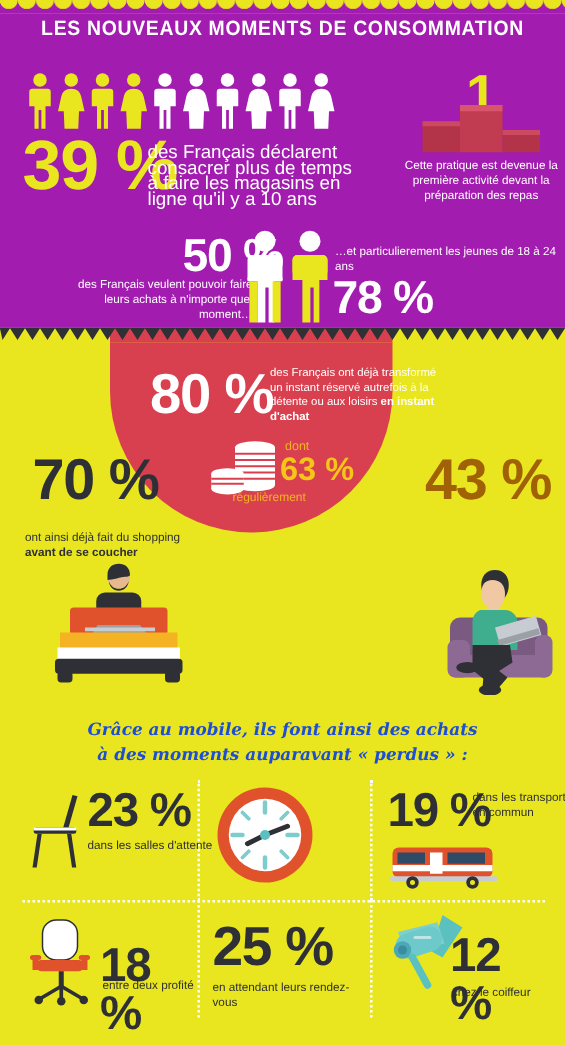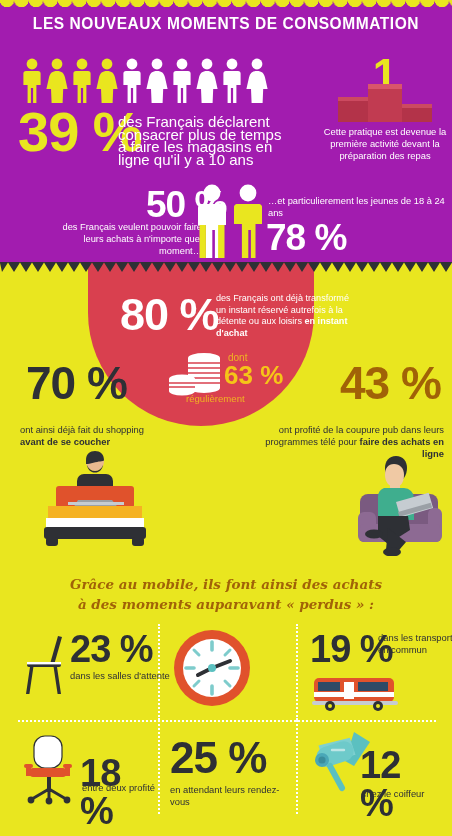--- a/index.html
+++ b/index.html
@@ -75,21 +75,21 @@
 
   .big43{position:absolute;left:340px;top:360px;color:#a16207;font-size:46px;
     font-weight:bold;line-height:46px;letter-spacing:-1px;z-index:3;
     font-family:"Liberation Sans Narrow","Liberation Sans",sans-serif;}
   .txt43{position:absolute;left:256px;top:424px;width:188px;color:#2e3035;
     font-size:9.4px;line-height:12px;text-align:right;z-index:3;}
   .txt43 b{font-weight:bold;}
   .sofa{position:absolute;left:300px;top:450px;width:146px;height:106px;z-index:3;}
 
   .script{position:absolute;left:0;top:574px;width:452px;text-align:center;
-    color:#a16207;font-size:13.5px;line-height:20px;font-style:italic;
+    color:#1d4ed8;font-size:13.5px;line-height:20px;font-style:italic;
     font-family:"DejaVu Serif",serif;font-weight:bold;}
 
   
   .gridwrap{position:absolute;left:18px;top:624px;width:418px;height:190px;}
   .vdiv{position:absolute;width:0;border-left:2px dotted #ffffff;}
   .hdiv{position:absolute;height:0;border-top:2px dotted #ffffff;}
 
   .cell{position:absolute;}
   .pct{color:#2e3035;font-weight:bold;letter-spacing:-1px;
     font-family:"Liberation Sans Narrow","Liberation Sans",sans-serif;}
@@ -242,21 +242,20 @@
     <path d="M54 52h34l8 10H48z" fill="#9aa0a6"></path>
     <rect x="44" y="54" width="56" height="3" fill="#c6ccd1"></rect>
     <rect x="24" y="58" width="94" height="14" fill="#f5b223"></rect>
     <rect x="22" y="70" width="98" height="10" fill="#ffffff"></rect>
     <rect x="20" y="79" width="102" height="12" rx="3" fill="#2e3035"></rect>
     <rect x="22" y="89" width="12" height="9" rx="3" fill="#2e3035"></rect>
     <rect x="108" y="89" width="12" height="9" rx="3" fill="#2e3035"></rect>
   </svg>
 
   <div class="big43">43 %</div>
-  <div class="txt43"><span>ont profité de la coupure pub dans leurs programmes télé pour </span><b>faire des achats en ligne</b></div>
 
   <svg class="sofa" viewBox="0 0 146 106">
     <path d="M68 44h62a8 8 0 0 1 8 8v38H60V52a8 8 0 0 1 8-8z" fill="#7a5a80"></path>
     <rect x="58" y="62" width="18" height="30" rx="6" fill="#8d6a93"></rect>
     <rect x="128" y="58" width="14" height="34" rx="6" fill="#8d6a93"></rect>
     <rect x="60" y="74" width="80" height="18" rx="4" fill="#8d6a93"></rect>
     <path d="M96 6c7 0 11 5 11 12s-4 14-11 14-11-7-11-14S89 6 96 6z" fill="#2e3035"></path>
     <path d="M94 14c6 0 10 4 10 11s-3 12-9 12-10-5-10-12 3-11 9-11z" fill="#f0c9a4"></path>
     <rect x="90" y="30" width="10" height="10" fill="#f0c9a4"></rect>
     <path d="M84 38h20a10 10 0 0 1 10 10v22H78V48a10 10 0 0 1 6-10z" fill="#3fae8e"></path>

